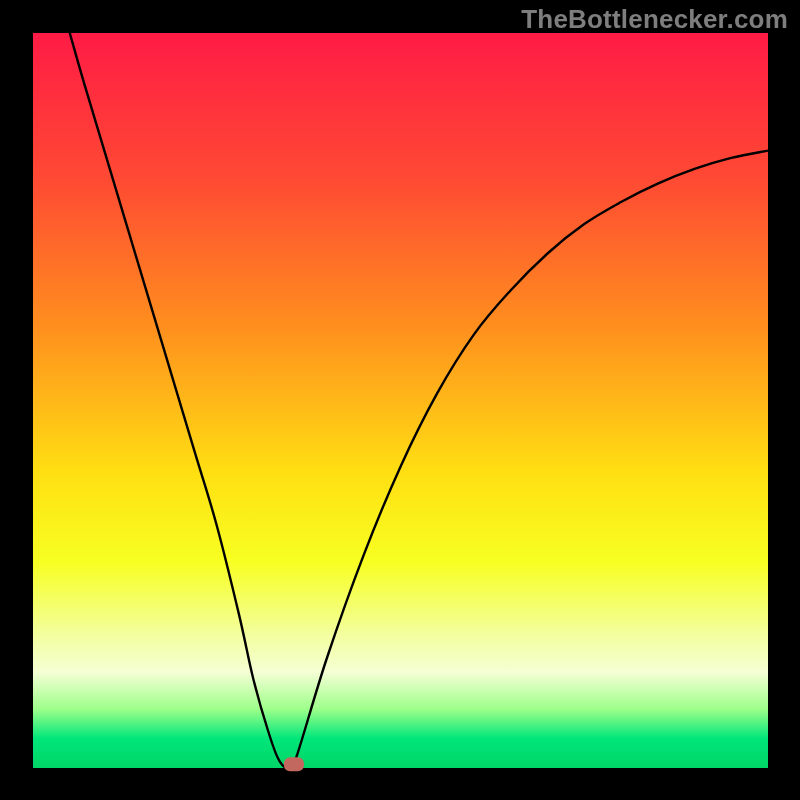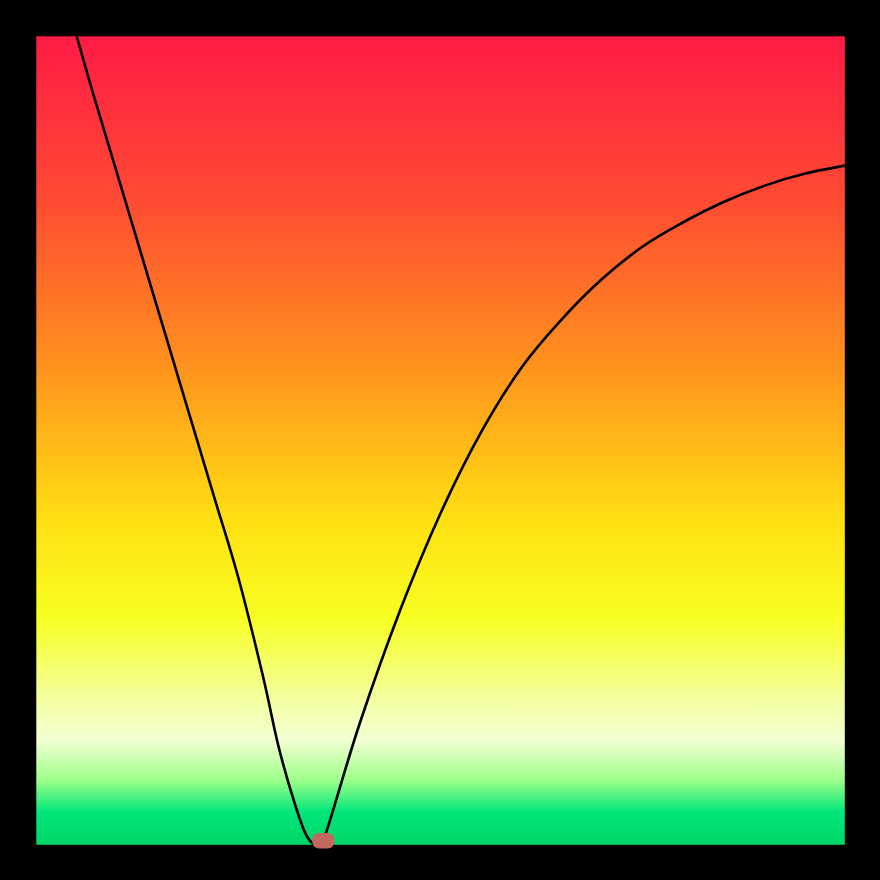--- a/index.html
+++ b/index.html
@@ -28,20 +28,21 @@
     color: #7e7e7e;
     letter-spacing: 0.2px;
   }
   svg { display: block; }
 </style>
 </head>
 <body>
 
 <div class="frame">
 
+  <div class="attribution">TheBottlenecker.com</div>
 
   <svg id="chart-svg" width="800" height="800">
     <defs>
       <linearGradient id="bg-grad" x1="0" y1="0" x2="0" y2="1">
           <stop offset="0%" stop-color="#ff1b45"></stop>
           <stop offset="20%" stop-color="#ff4a33"></stop>
           <stop offset="40%" stop-color="#ff8f1e"></stop>
           <stop offset="60%" stop-color="#ffe012"></stop>
           <stop offset="72%" stop-color="#f7ff22"></stop>
           <stop offset="82%" stop-color="#f3ffa0"></stop>

